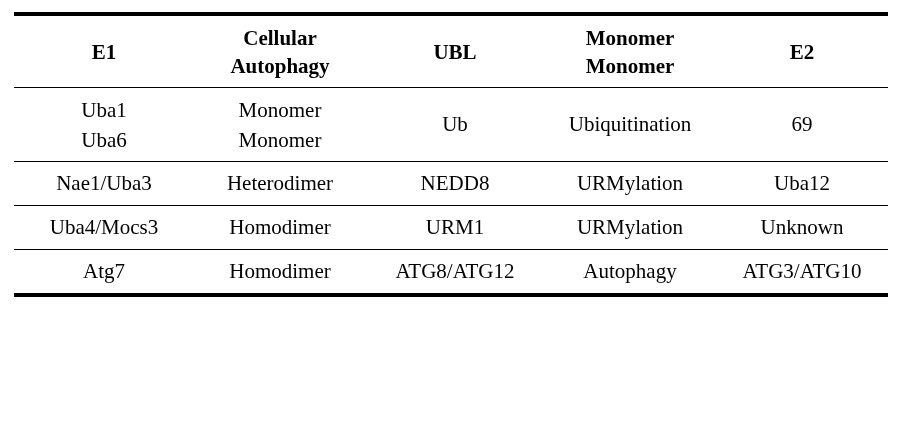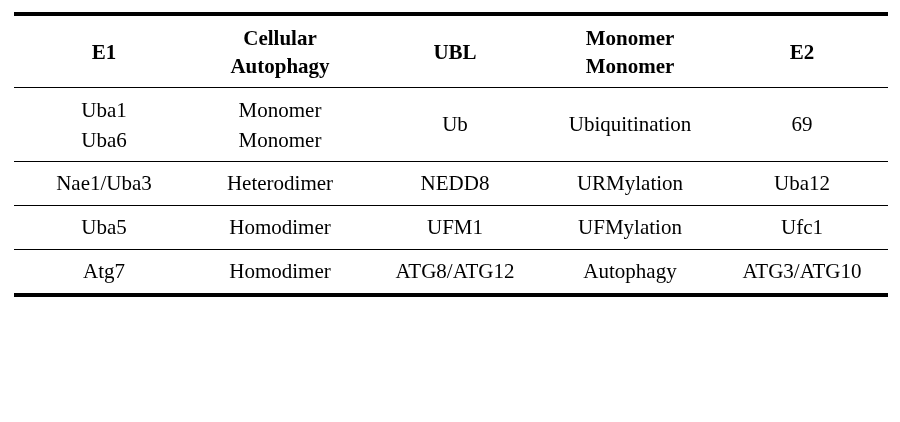--- a/index.html
+++ b/index.html
@@ -135,28 +135,28 @@
 
 
       <tr>
         <td class="col-e1">Nae1/Uba3</td>
         <td>Heterodimer</td>
         <td>NEDD8</td>
         <td>URMylation</td>
         <td>Uba12</td>
       </tr>
 
+      <tr>
+        <td class="col-e1">Uba4/Mocs3</td>
+        <td>Homodimer</td>
+        <td>URM1</td>
+        <td>URMylation</td>
+        <td>Unknown</td>
+      </tr>
 
-      <tr>
-        <td class="col-e1">Uba5</td>
-        <td>Homodimer</td>
-        <td>UFM1</td>
-        <td>UFMylation</td>
-        <td>Ufc1</td>
-      </tr>
 
       <tr class="last-row">
         <td class="col-e1">Atg7</td>
         <td>Homodimer</td>
         <td>ATG8/ATG12</td>
         <td>Autophagy</td>
         <td>ATG3/ATG10</td>
       </tr>
 
     </tbody>

